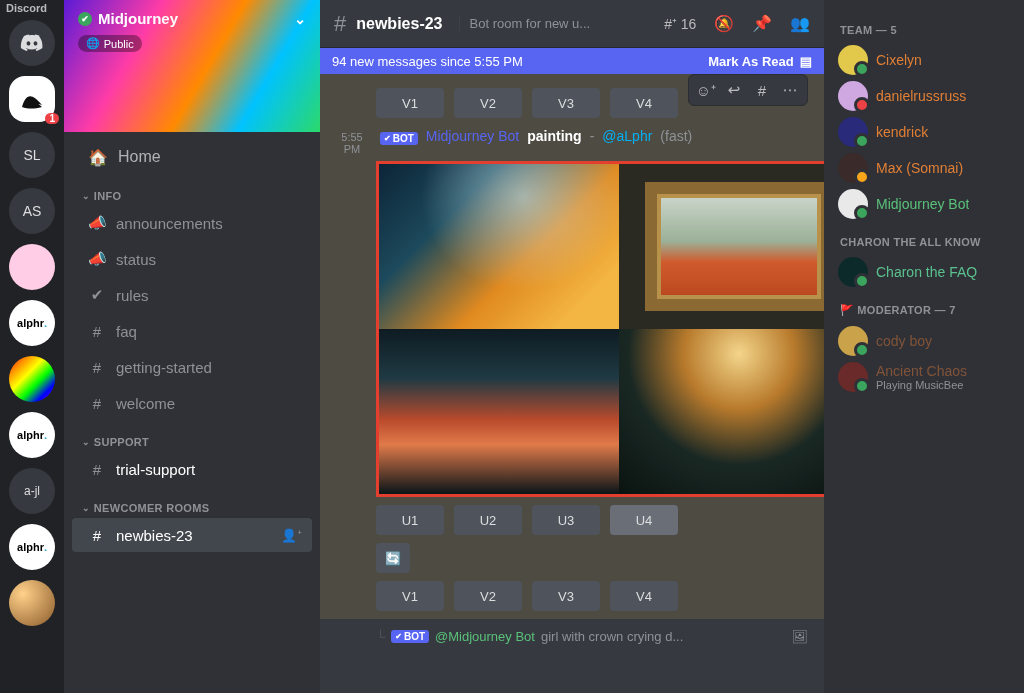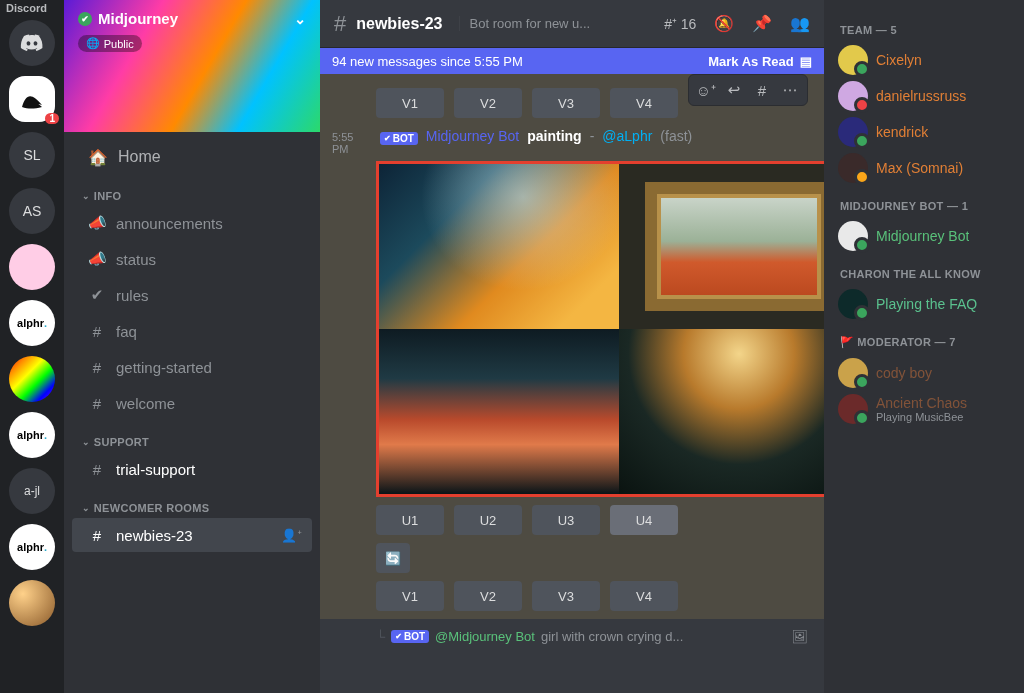--- a/index.html
+++ b/index.html
@@ -73,21 +73,21 @@
 
 .vrow { display:flex; gap:10px; margin-top:8px; }
 .mj-btn { flex:0 0 68px; height:30px; background:var(--dark-5); border-radius:4px; font-size:13px; color:#dcddde; display:flex; align-items:center; justify-content:center; }
 .mj-btn.icon { flex:0 0 34px; }
 .mj-btn.highlight { background:#6a6e77; }
 
 .hover-toolbar { position:absolute; top:0; right:16px; display:flex; gap:2px; background:var(--dark-3); border:1px solid #2b2d31; border-radius:6px; padding:3px 4px; z-index:5; }
 .hover-toolbar .tb { width:26px; height:24px; display:flex; align-items:center; justify-content:center; color:#b9bbbe; font-size:15px; border-radius:4px; }
 
 .msg-meta { display:flex; align-items:baseline; gap:8px; margin-top:10px; font-size:14px; }
-.timestamp { color:var(--text-muted); font-size:11px; margin-left:-44px; width:40px; text-align:left; }
+.timestamp { color:var(--text-muted); font-size:11px; margin-left:-44px; width:40px; text-align:center; }
 .bot-tag { background:var(--purple); color:#fff; font-size:10px; font-weight:600; border-radius:3px; padding:1px 4px; display:inline-flex; align-items:center; gap:2px; }
 .bot-tag::before { content:"✔"; font-size:8px; }
 .author { color:#5765f2; font-weight:500; }
 .prompt { color:#fff; font-weight:600; }
 .mention { color:var(--mention); }
 .fast { color:var(--text-muted); }
 
 .grid-img { width:486px; height:336px; margin-top:6px; border:3px solid #e43f2e; display:grid; grid-template-columns:1fr 1fr; grid-template-rows:1fr 1fr; gap:0; }
 .cell { position:relative; overflow:hidden; }
 .cell.c1 { background:linear-gradient(135deg,#0d2437 0%,#1c4a5c 30%,#e08a1f 60%,#f4b642 85%); }
@@ -326,30 +326,29 @@
       </div>
     <div class="mem">
         <div class="av" style="background:#2a2a7a"></div>
         <span class="nm team">kendrick</span>
       </div>
     <div class="mem idle">
         <div class="av" style="background:#3a2a2a"></div>
         <span class="nm team">Max (Somnai)</span>
       </div>
 
-    <div class="mem-section">MIDJOURNEY BOT — 1</div>
     <div class="mem">
         <div class="av" style="background:#e9e9e9"></div>
         <span class="nm mjbot">Midjourney Bot</span>
       </div>
 
     <div class="mem-section">CHARON THE ALL KNOW</div>
     <div class="mem">
         <div class="av" style="background:#0d2a2a"></div>
-        <span class="nm charon">Playing the FAQ</span>
+        <span class="nm charon">Charon the FAQ</span>
       </div>
 
     <div class="mem-section"><span style="color:#ed4245">🚩</span> <span>MODERATOR — 7</span></div>
     <div class="mem">
         <div class="av" style="background:#caa24a"></div>
         <span class="nm mod">cody boy</span>
       </div>
     <div class="mem">
         <div class="av" style="background:#6b2a2a"></div>
         <div style="overflow:hidden">

